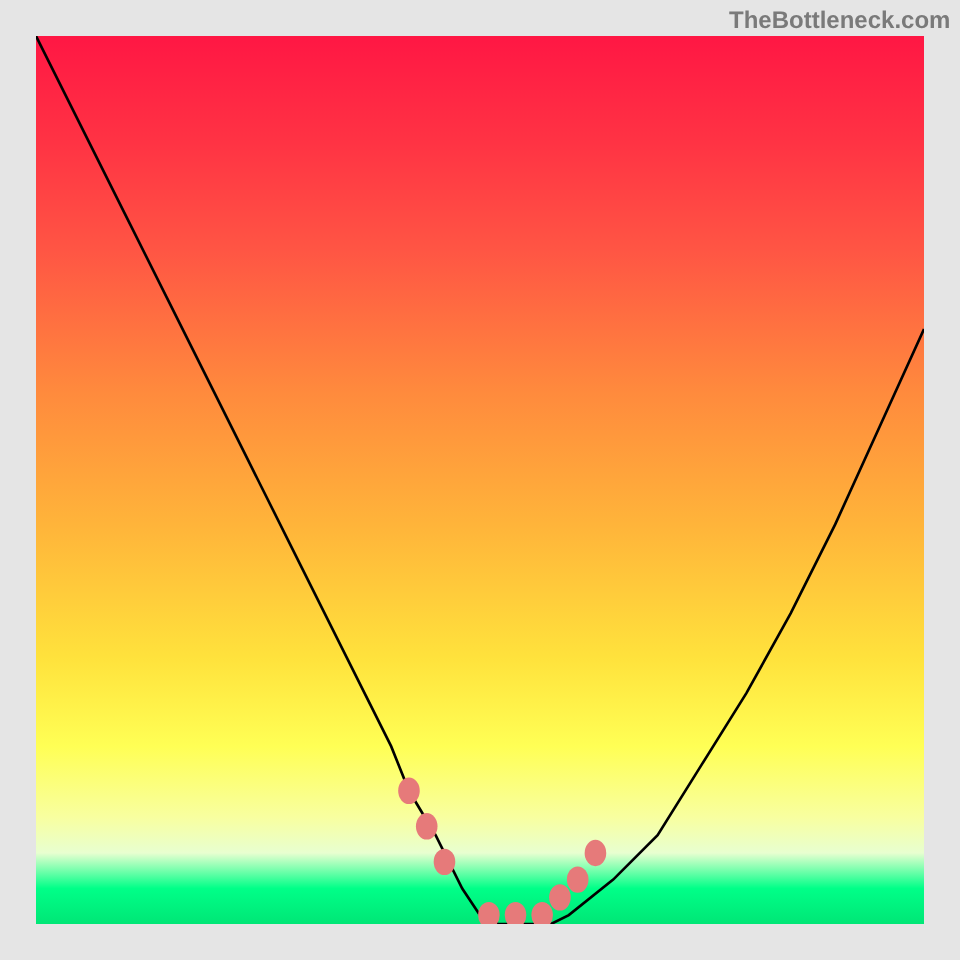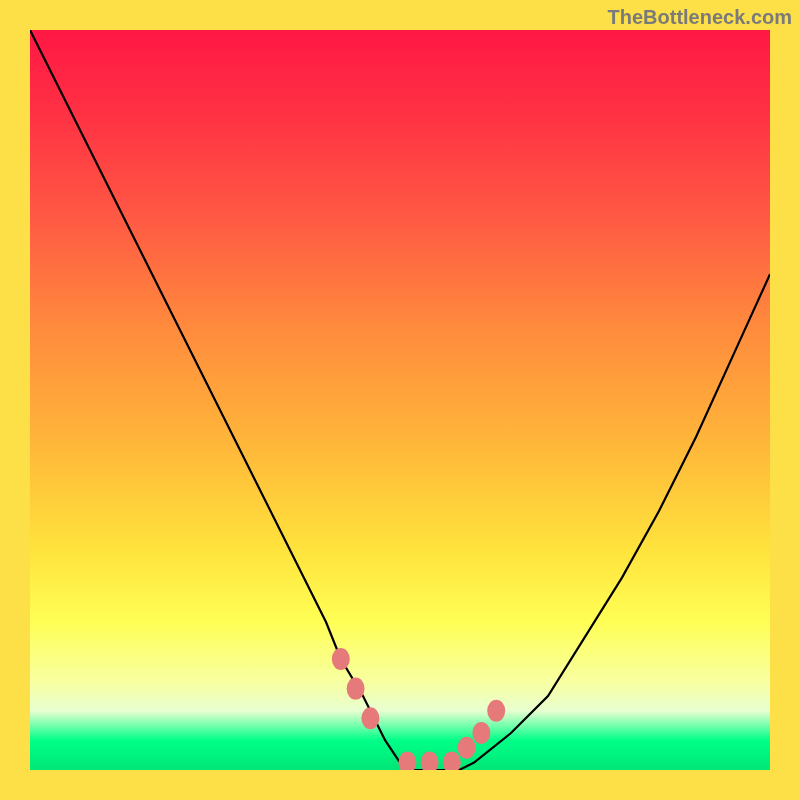--- a/index.html
+++ b/index.html
@@ -5,21 +5,21 @@
   html, body {
     margin: 0;
     padding: 0;
     width: 800px;
     height: 800px;
     background: #000;
   }
   .outer {
     width: 800px;
     height: 800px;
-    background: #fde047;
+    background: #e5e5e5;
     position: relative;
   }
   .plot-area {
     position: absolute;
     left: 30px;
     top: 30px;
     width: 740px;
     height: 740px;
     background: linear-gradient(
       to bottom,

